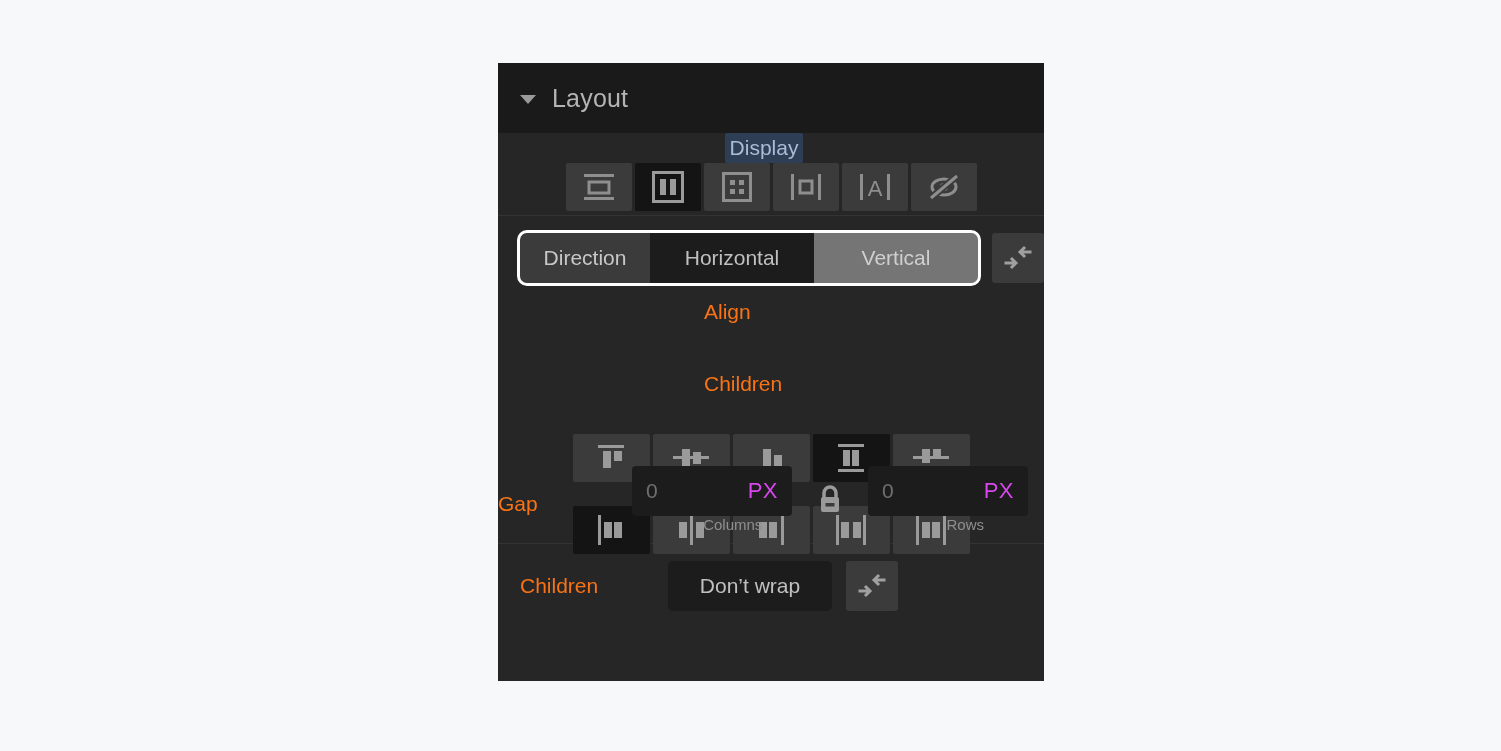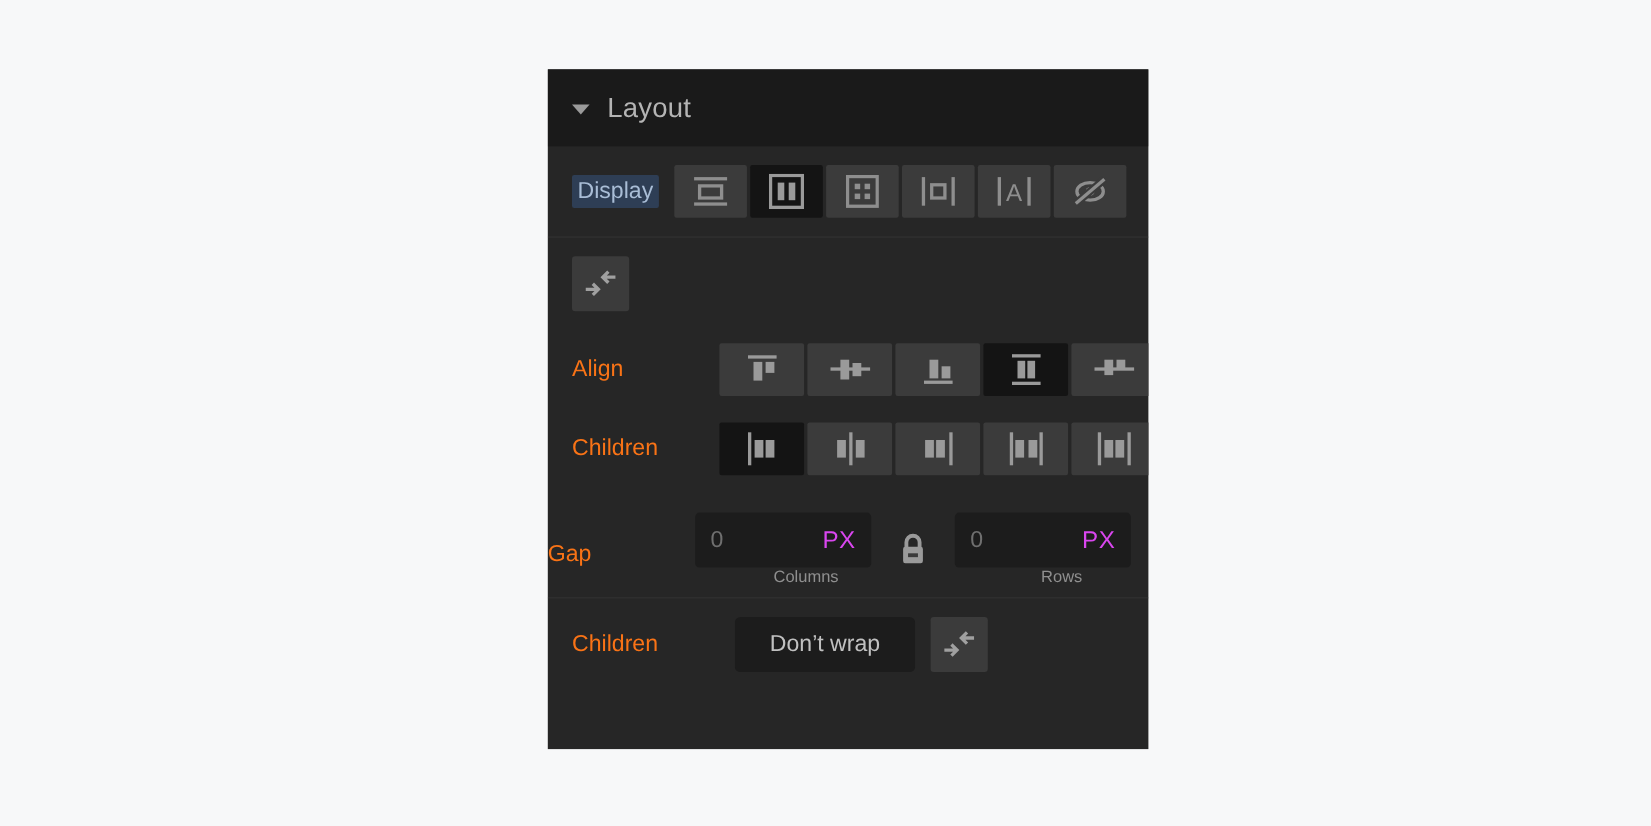--- a/index.html
+++ b/index.html
@@ -51,21 +51,21 @@
     letter-spacing: .2px;
   }
 
   .section { padding: 0; }
   .divider { height: 1px; background: #333333; }
 
   
   .row {
     display: flex;
     align-items: center;
-    padding-left: 22px;
+    flex-direction: column;
   }
   .row-label {
     color: #f97316;
     font-size: 21px;
     width: 134px;
     flex: 0 0 134px;
   }
   .row-label.sel {
     background: #2e3e55;
     color: #a9bdd6;
@@ -252,20 +252,25 @@
 
         </div>
       </div>
     </div>
 
     <div class="divider"></div>
 
     <div class="section">
 
       <div class="seg-wrap" style="height:84px;">
+        <div class="segmented focused">
+          <div class="seg seg-dir-label">Direction</div>
+          <div class="seg seg-dir-opt dark">Horizontal</div>
+          <div class="seg seg-dir-opt selected">Vertical</div>
+        </div>
         <div class="sq-btn">
           <svg width="30" height="30" viewBox="0 0 30 30">
             <path d="M27 9 L18 9 M21 5 L17 9 L21 13" fill="none" stroke="#a0a0a0" stroke-width="3" stroke-linecap="square"></path>
             <path d="M3 20 L12 20 M9 16 L13 20 L9 24" fill="none" stroke="#a0a0a0" stroke-width="3" stroke-linecap="square"></path>
           </svg>
         </div>
       </div>
 
       <div class="row ctrl-row">
         <span class="row-label">Align</span>

